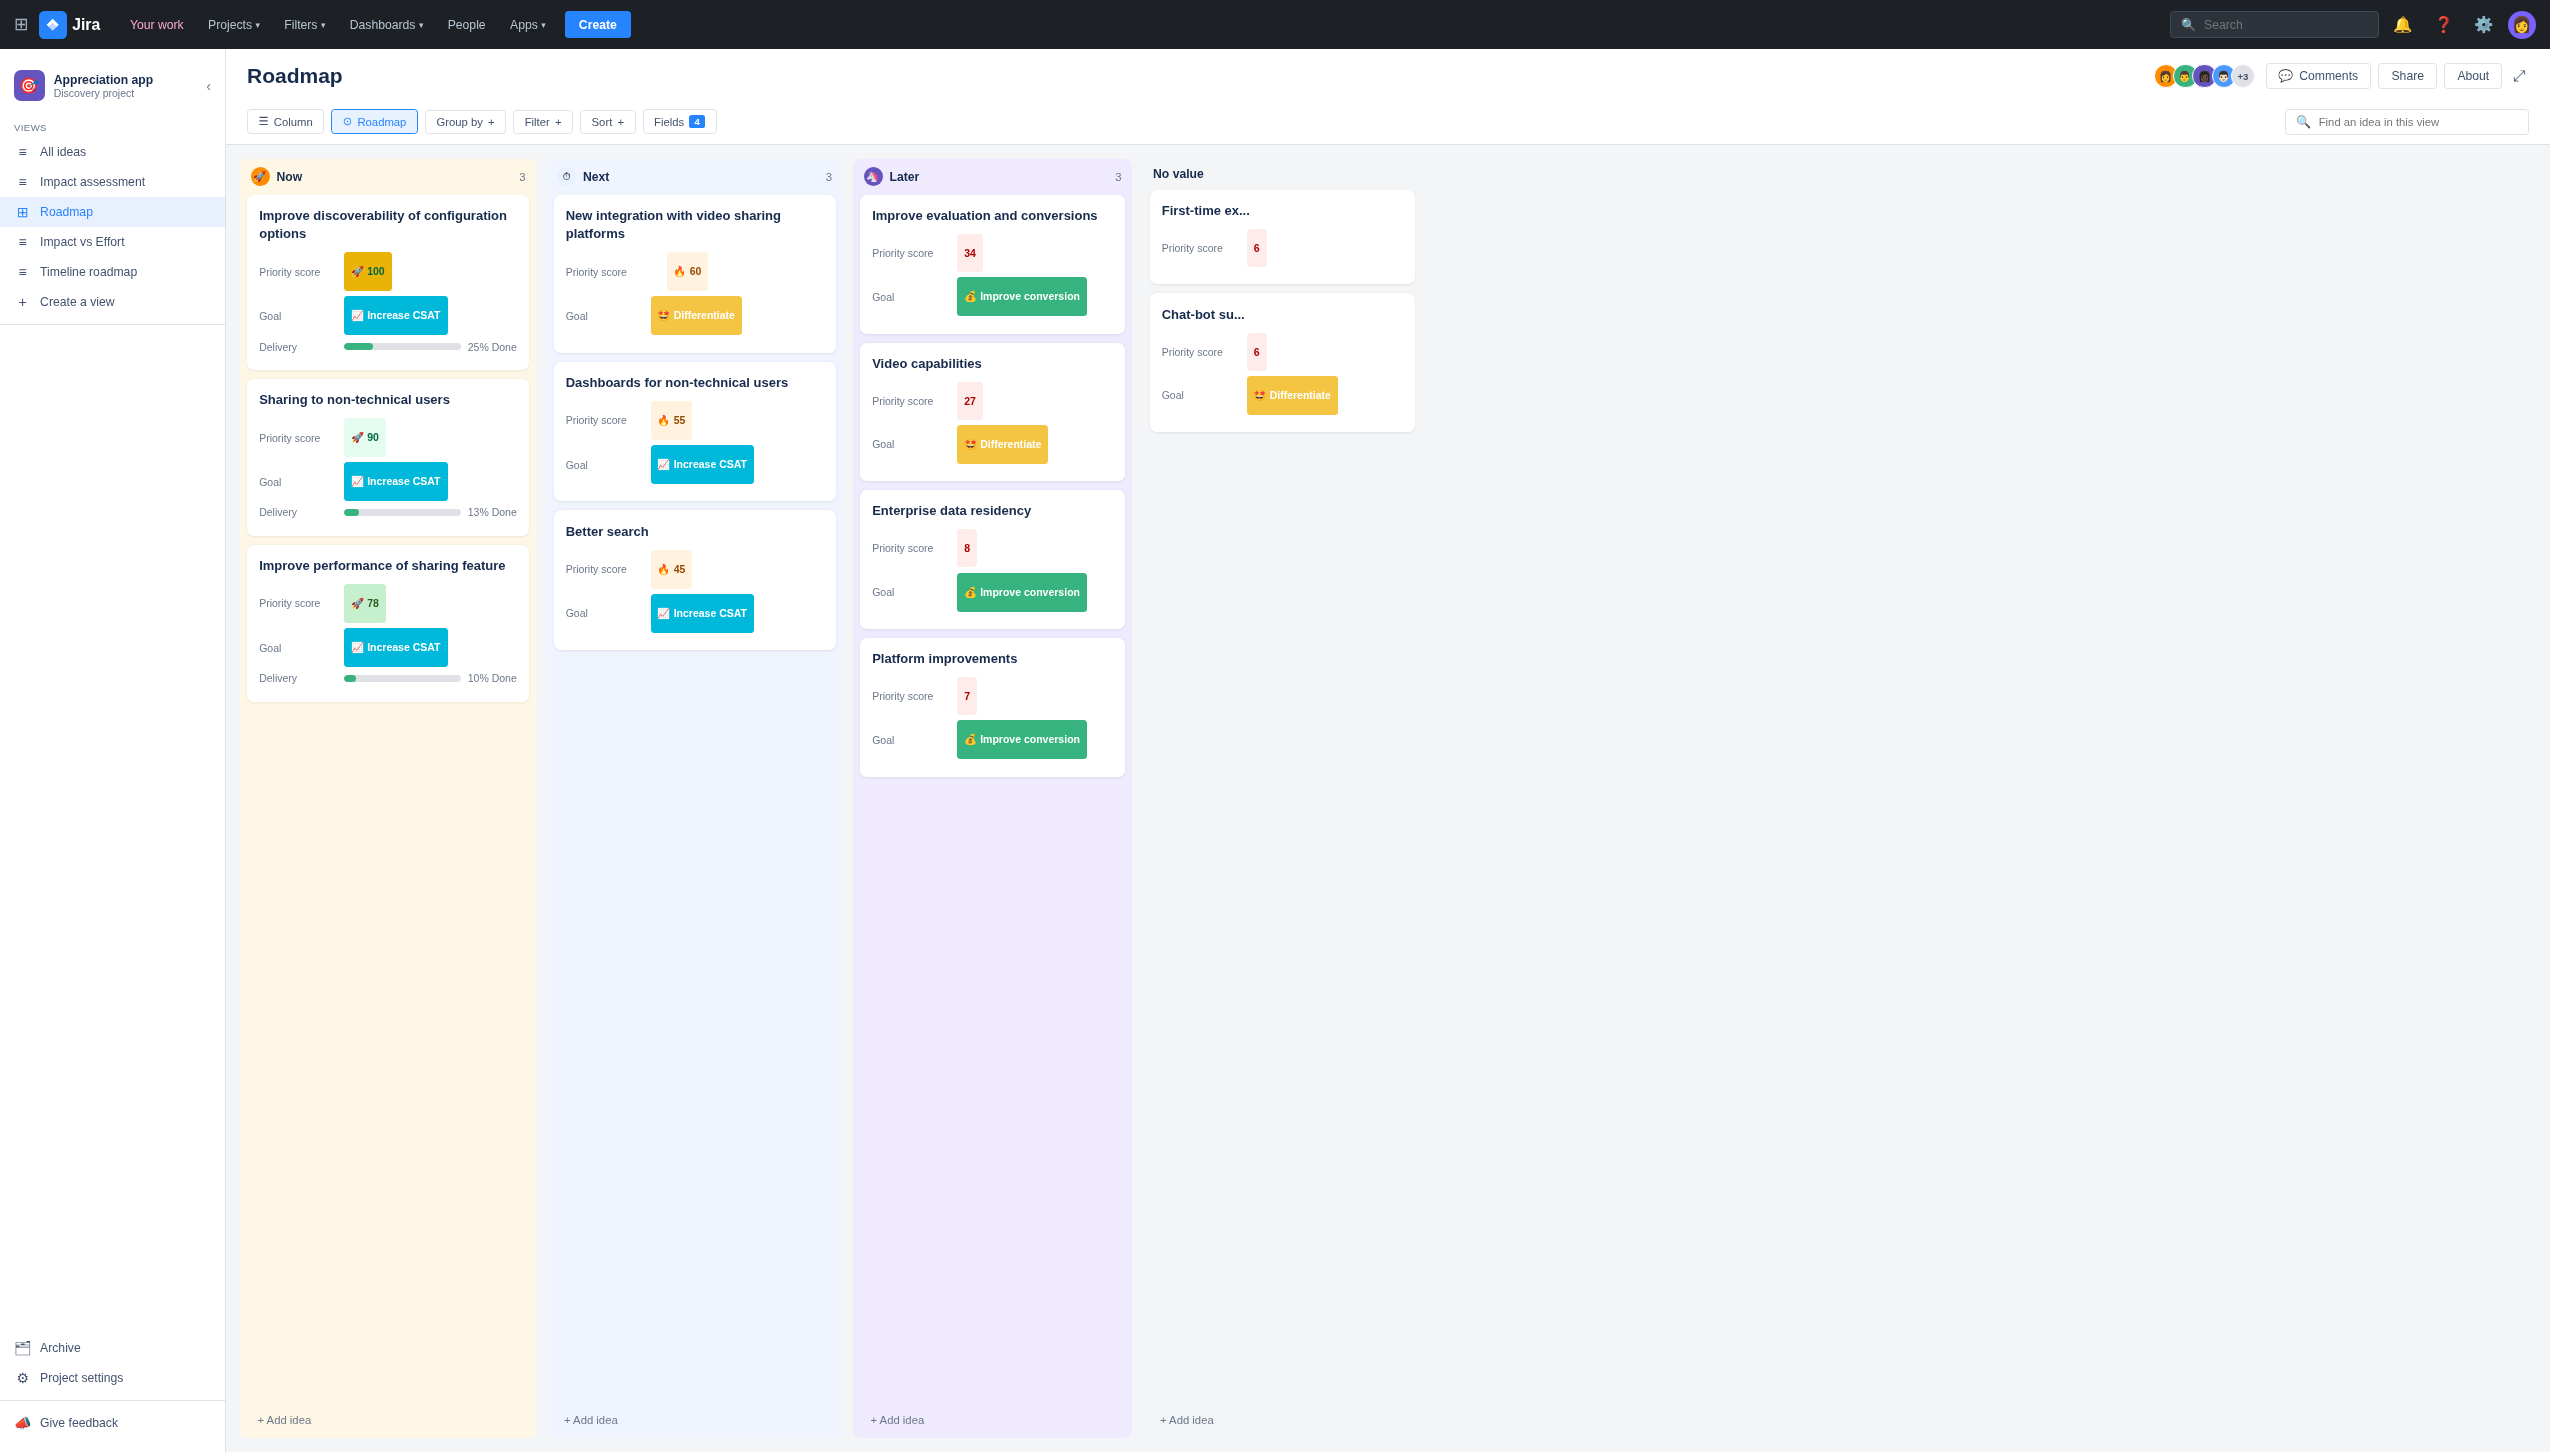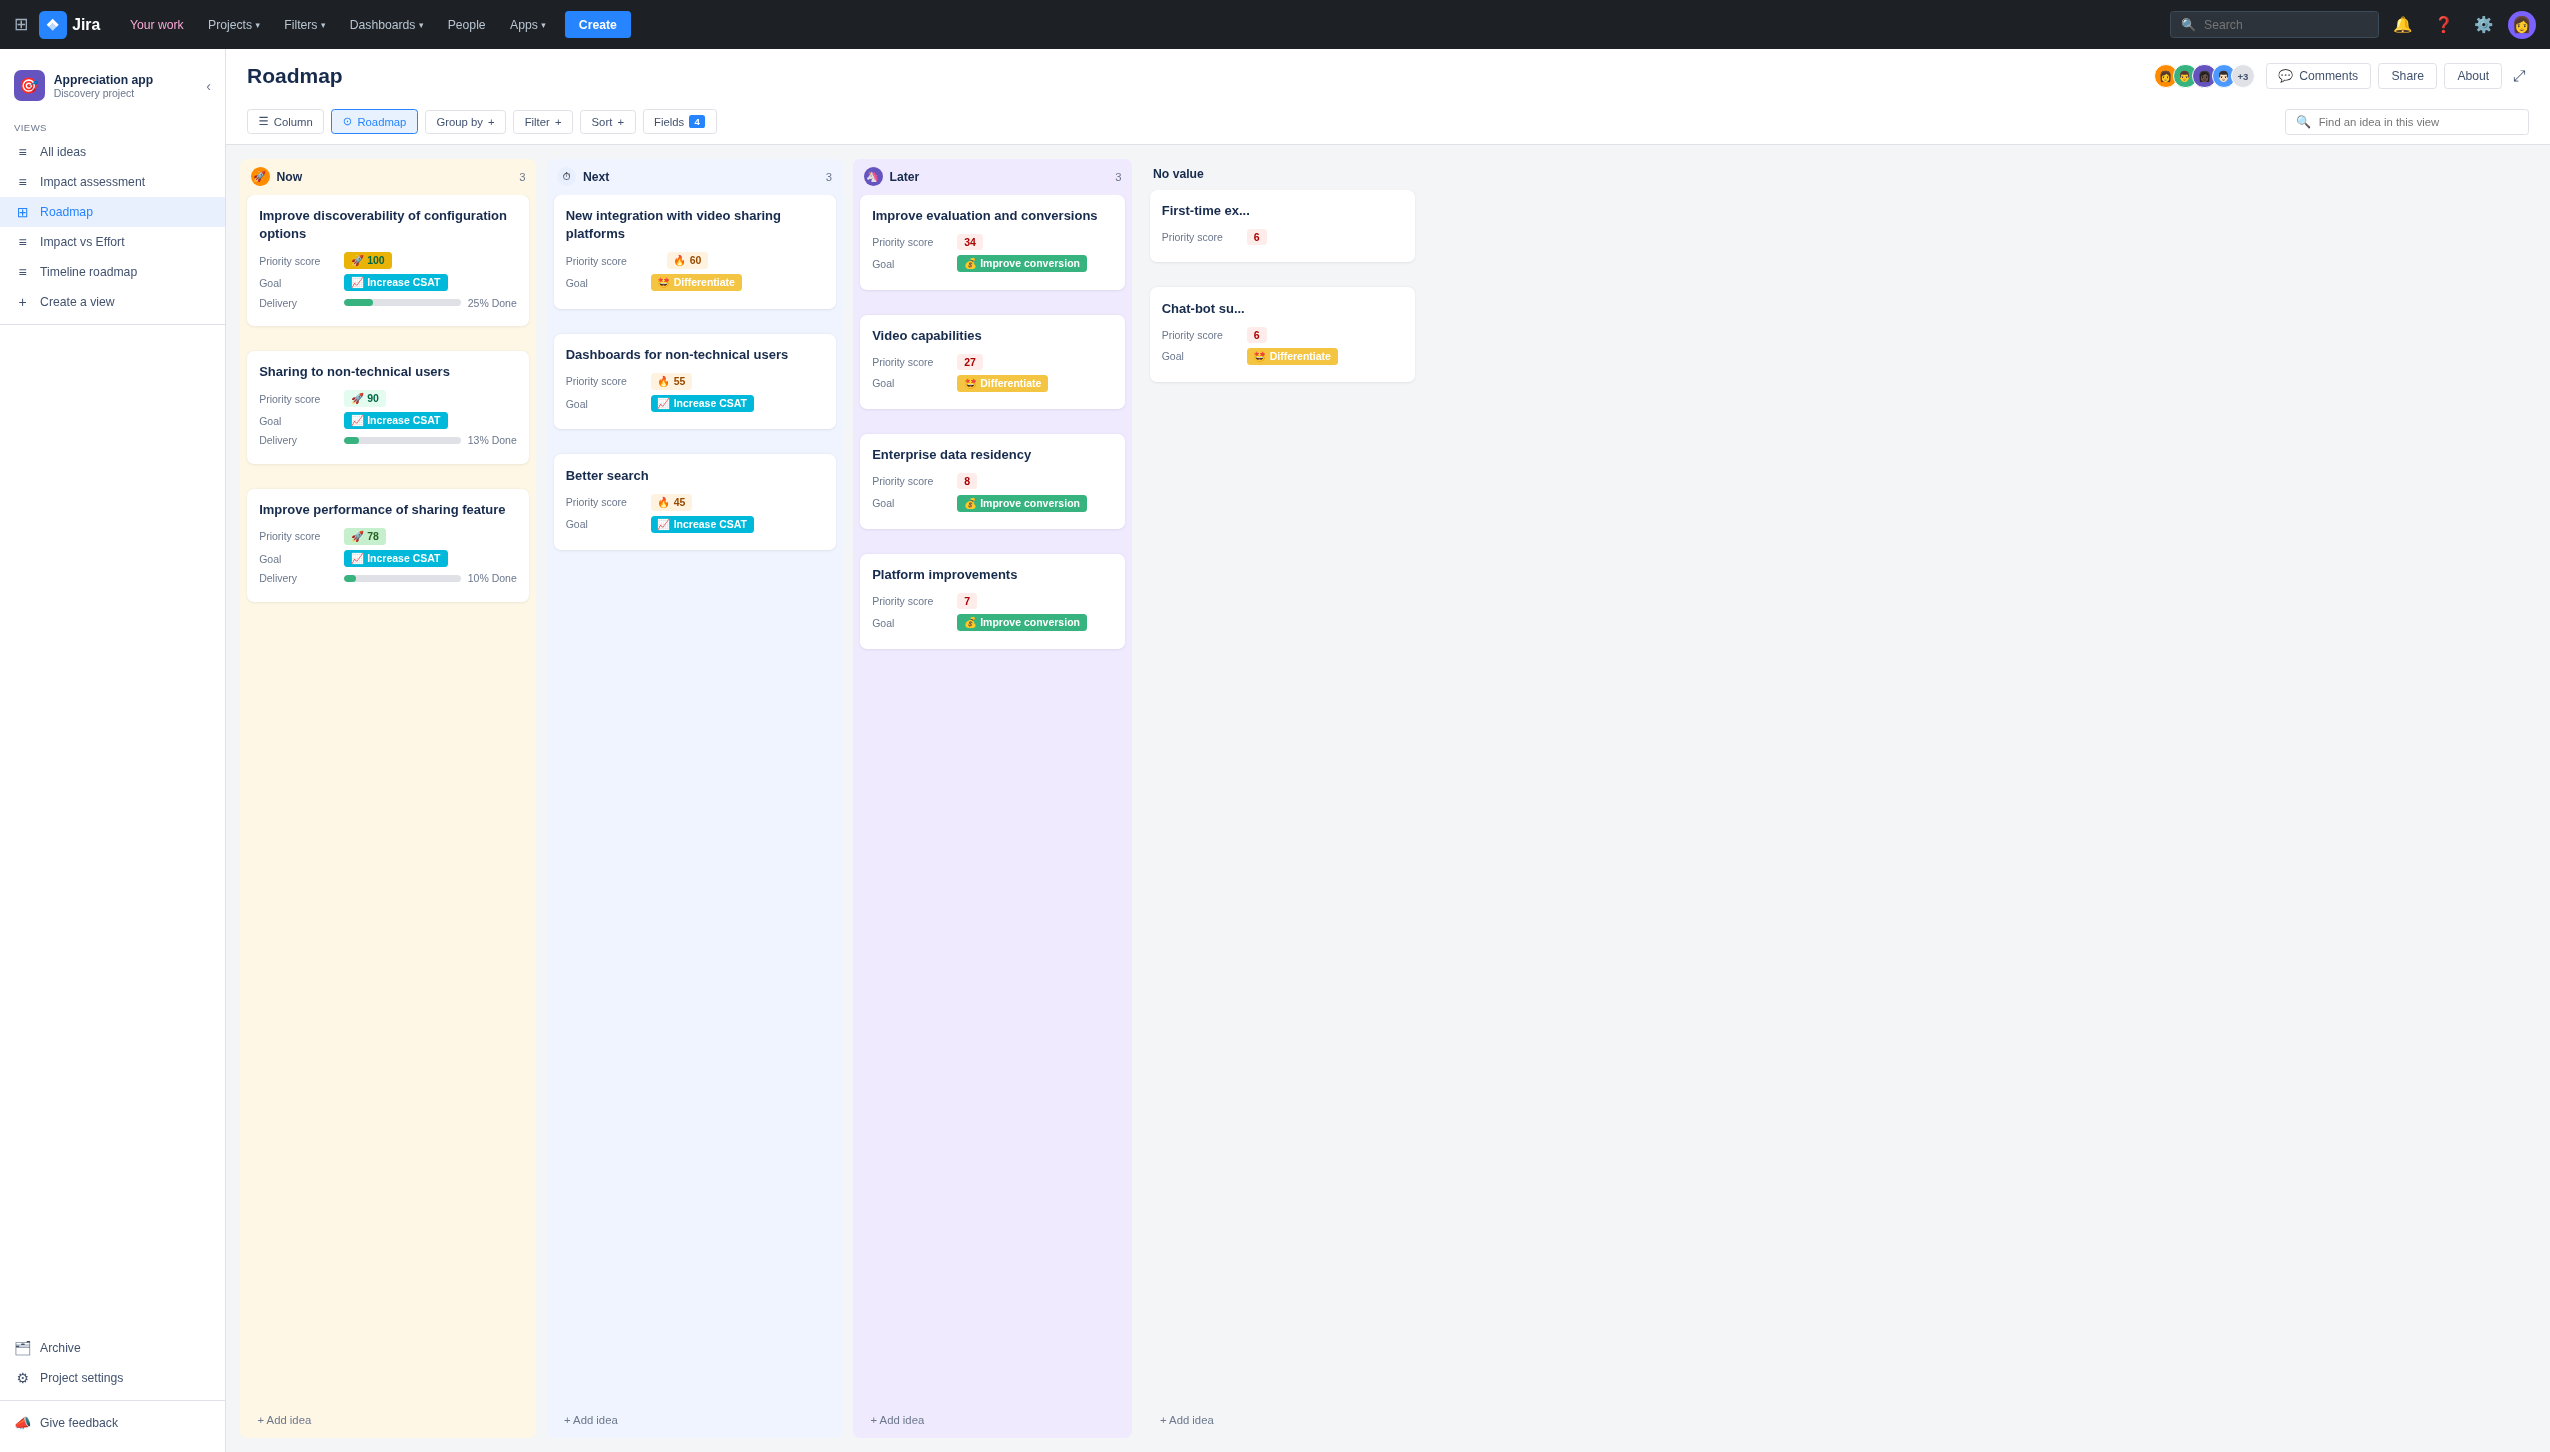--- a/index.html
+++ b/index.html
@@ -76,26 +76,26 @@
     
     .board { flex: 1; display: flex; gap: 0; overflow-x: auto; padding: 14px; background: #f4f5f7; }
     .board-column { background: #f4f5f7; border-radius: 7px; min-width: 279px; max-width: 296px; display: flex; flex-direction: column; flex-shrink: 0; margin-right: 10.5px; }
     .board-column.now { background: #fff7e6; }
     .board-column.next { background: #f0f4ff; }
     .board-column.later { background: #f0eaff; }
     .board-column.no-value { background: #f4f5f7; }
     .column-header { display: flex; align-items: center; gap: 7px; padding: 8.7px 10.5px; }
     .column-title { font-size: 12.2px; font-weight: 600; color: #172b4d; }
     .column-count { margin-left: auto; font-size: 11.3px; color: #6b778c; font-weight: 500; }
-    .column-cards { flex: 1; display: flex; flex-direction: column; gap: 25px; padding: 0 7px 7px; overflow-y: auto; }
+    .column-cards { flex: 1; display: flex; flex-direction: column; gap: 9px; padding: 0 7px 7px; overflow-y: auto; }
     .card { background: white; border-radius: 7px; padding: 12.2px; box-shadow: 0 0.9px 2.6px rgba(0,0,0,0.08); cursor: pointer; }
     .card-title { font-size: 13px; font-weight: 600; color: #172b4d; margin-bottom: 8.7px; line-height: 1.4; }
     .card-field { display: flex; align-items: center; gap: 7px; margin-bottom: 5.2px; }
     .card-field-label { font-size: 10.5px; color: #6b778c; width: 78px; flex-shrink: 0; }
-    .card-badge { display: inline-flex; align-items: center; gap: 3.5px; padding: 2px 7px; border-radius: 3.5px; font-size: 10.5px; font-weight: 600; }
+    .card-badge { display: inline-flex; align-items: center; gap: 3.5px; padding: 13px 7px; border-radius: 3.5px; font-size: 10.5px; font-weight: 600; }
     .badge-goal-teal { background: #00b8d9; color: white; }
     .badge-goal-green { background: #36b37e; color: white; }
     .badge-goal-yellow { background: #f4c542; color: white; }
     .progress-bar-container { flex: 1; display: flex; align-items: center; gap: 7px; }
     .progress-bar-bg { flex: 1; background: #dfe1e6; border-radius: 3.5px; height: 7px; overflow: hidden; }
     .progress-bar-fill { height: 100%; border-radius: 3.5px; background: #36b37e; }
     .progress-label { font-size: 10.5px; color: #6b778c; white-space: nowrap; }
     .add-idea-btn { display: flex; align-items: center; gap: 5.2px; padding: 8.7px 10.5px; color: #6b778c; font-size: 11.3px; cursor: pointer; border-radius: 5.2px; margin: 3.5px 7px; }
 
     

